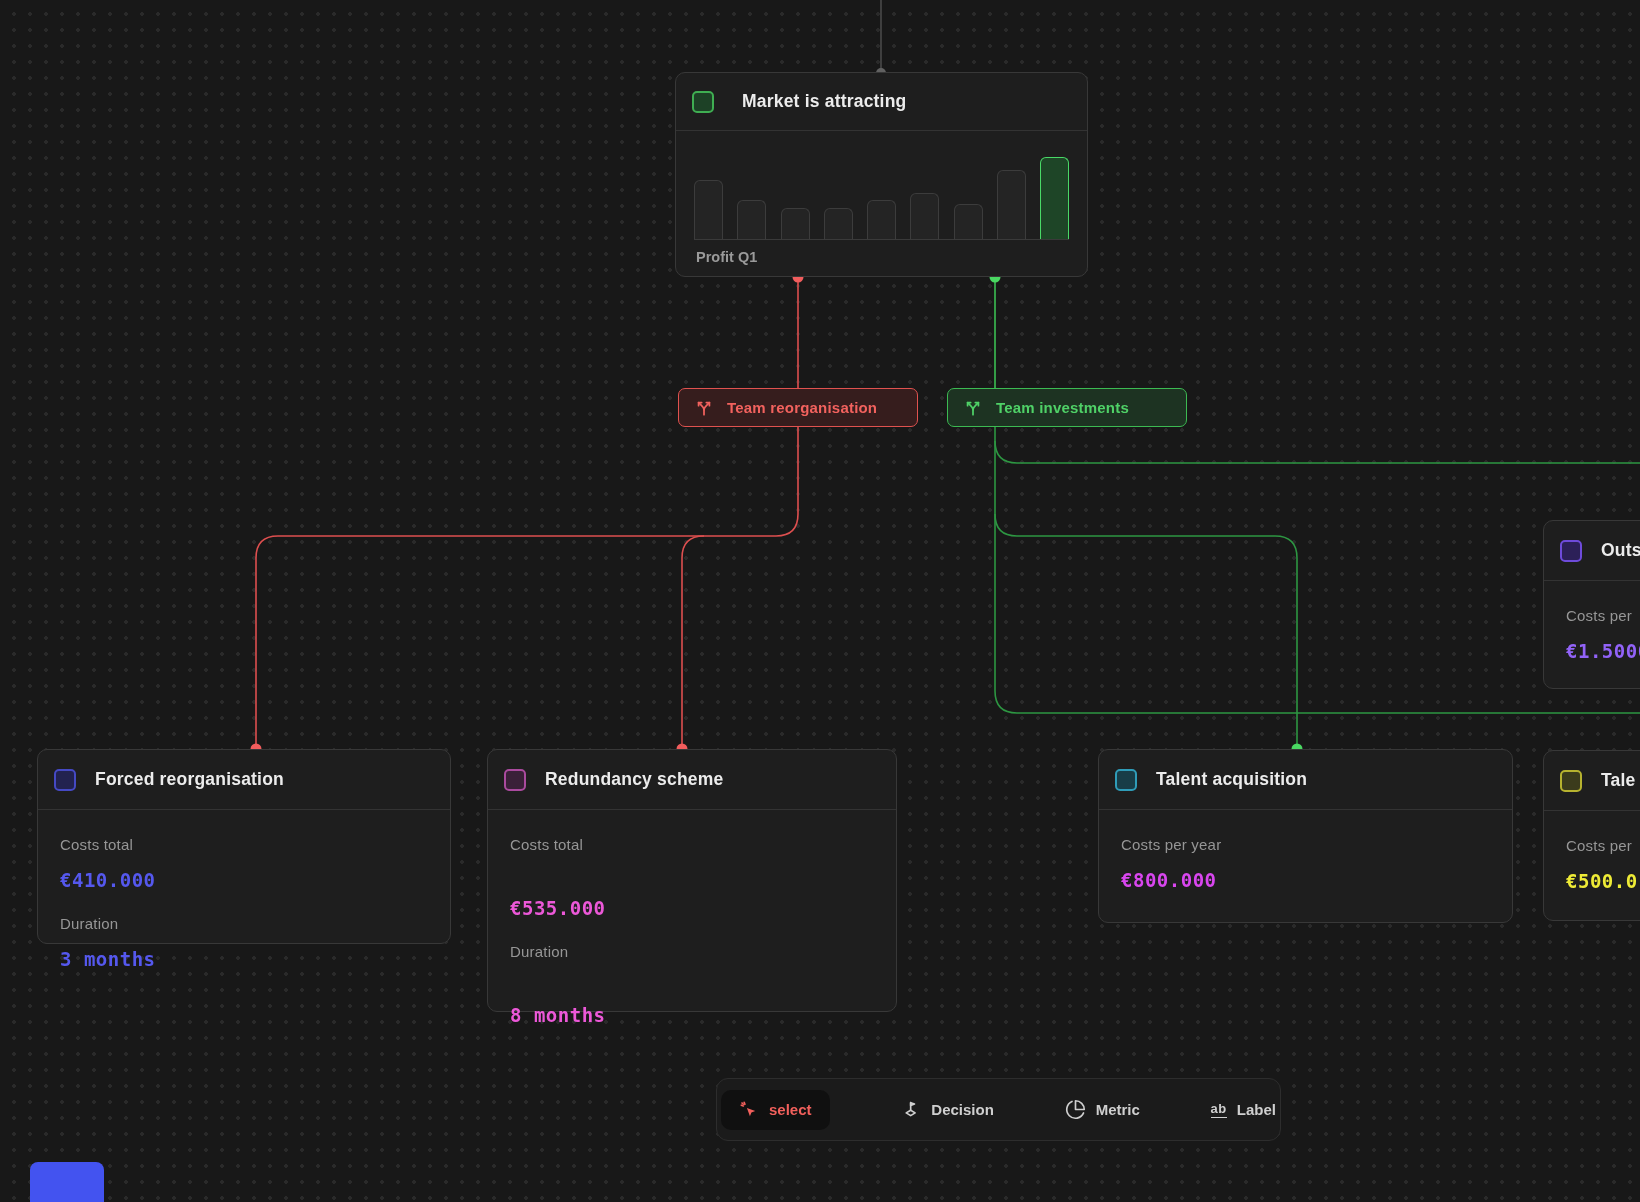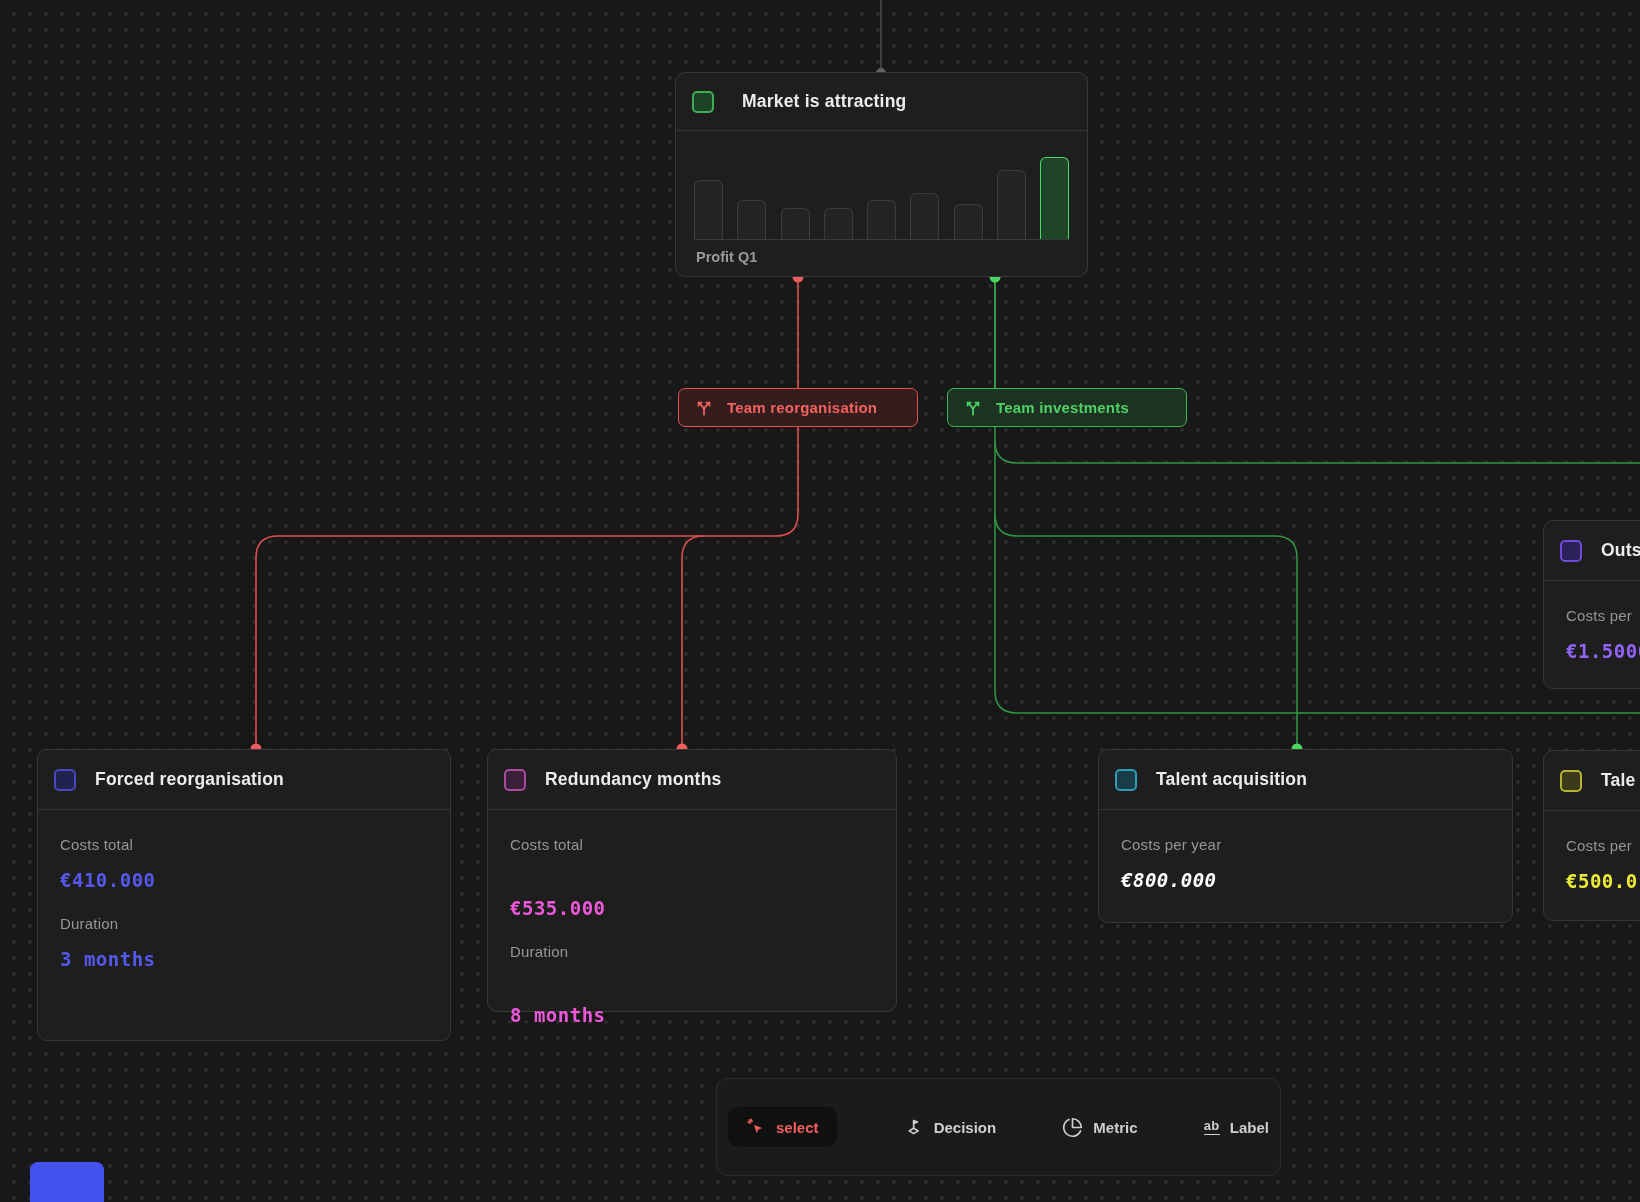--- a/index.html
+++ b/index.html
@@ -45,21 +45,21 @@
   .node-body { padding:26px 22px 0 22px; }
   .field-label { font-size:15px; font-weight:500; color:#969696; letter-spacing:.2px; }
   .field-value {
     font-family:"DejaVu Sans Mono", monospace;
     font-size:19px; font-weight:700; letter-spacing:.5px;
     margin-top:16px;
   }
   .field + .field { margin-top:24px; }
   .val-indigo { color:#5558ee; }
   .val-magenta{ color:#ec58d8;margin-top:44px; }
-  .val-cyan   { color:#ffffff;font-style:italic; }
+  .val-cyan   { color:#d946ef; }
   .val-purple { color:#9263f8; }
   .val-yellow { color:#eeeb36; }
 
   
   .chart {
     position:absolute; left:18px; right:18px; top:57px; height:110px;
     display:flex; align-items:flex-end; justify-content:space-between;
     border-bottom:1.5px solid #3a3a3a;
   }
   .bar {
@@ -81,24 +81,24 @@
     display:flex; align-items:center; gap:13px; padding:0 15px;
     font-size:15px; font-weight:700; letter-spacing:.2px;
   }
   .pill-red   { border:1.5px solid #e0524f; background:#361d1d; color:#f2625e; }
   .pill-green { border:1.5px solid #3cba52; background:#1d3322; color:#4fd167; }
   .pill svg { flex:0 0 auto; }
 
   
   .toolbar {
     position:absolute; z-index:3;
-    left:716px; top:1078px; width:565px; height:98px;
+    left:716px; top:1078px; width:565px; height:63px;
     background:#1b1b1b; border:1px solid #2d2d2d; border-radius:12px;
     display:flex; align-items:center; justify-content:space-between;
-    padding:0 11px;
+    padding:0 4px;
   }
   .tool {
     display:flex; align-items:center; gap:10px;
     font-size:15px; font-weight:600; color:#cfcfcf; cursor:default;
   }
   .tool--active {
     background:#101010; border-radius:10px; height:40px; padding:0 18px;
     color:#f2605c;
   }
   .ab-icon {
@@ -166,41 +166,41 @@
 <div class="pill pill-green" style="left:947px; top:388px;">
   <svg width="20" height="20" viewBox="0 0 24 24" stroke="#4fd167" stroke-width="2.1" fill="none" stroke-linecap="round" stroke-linejoin="round">
     <path d="M12 20v-6c0-2.6-2.1-4.1-4.6-6.6L5.5 5.5"></path>
     <path d="M5.5 9.2V5.5h3.7"></path>
     <path d="M12 14c0-2.6 2.1-4.1 4.6-6.6l1.9-1.9"></path>
     <path d="M18.5 9.2V5.5h-3.7"></path>
   </svg>
   <span>Team investments</span>
 </div>
 
-<div class="node" style="left:37px; top:749px; width:414px; height:292px;">
+<div class="node" style="left:37px; top:749px; width:414px; height:195px;">
   <div class="node-header">
     <div class="chip chip-indigo"></div>
     <div class="node-title">Forced reorganisation</div>
   </div>
   <div class="node-body">
     <div class="field">
       <div class="field-label">Costs total</div>
       <div class="field-value val-indigo">€410.000</div>
     </div>
     <div class="field">
       <div class="field-label">Duration</div>
       <div class="field-value val-indigo">3 months</div>
     </div>
   </div>
 </div>
 
 <div class="node" style="left:487px; top:749px; width:410px; height:263px;">
   <div class="node-header">
     <div class="chip chip-magenta"></div>
-    <div class="node-title">Redundancy months</div>
+    <div class="node-title">Redundancy scheme</div>
   </div>
   <div class="node-body">
     <div class="field">
       <div class="field-label">Costs total</div>
       <div class="field-value val-magenta">€535.000</div>
     </div>
     <div class="field">
       <div class="field-label">Duration</div>
       <div class="field-value val-magenta">8 months</div>
     </div>

